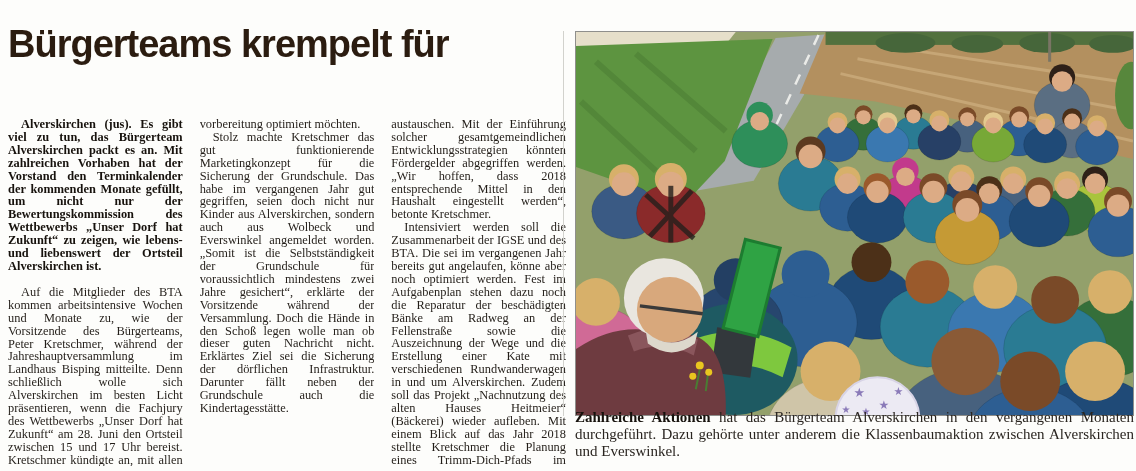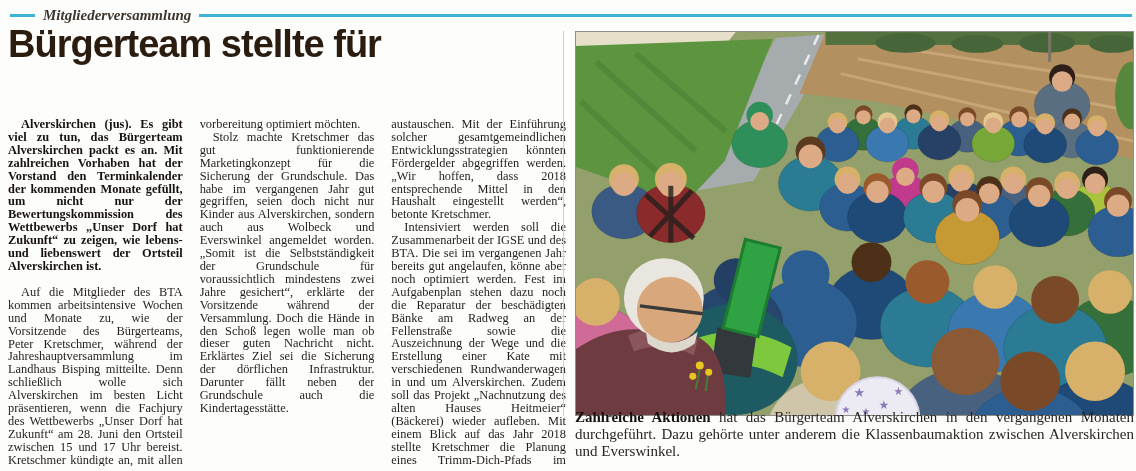--- a/index.html
+++ b/index.html
@@ -36,28 +36,23 @@
   
   .caption{position:absolute;left:575px;top:409px;width:559px;
            font-size:15px;line-height:17px;color:#2a2520;text-align:justify;}
   .caption .cap-lead{font-weight:bold;color:#17120d;}
 </style>
 </head>
 <body>
 
 <div class="page">
 
-  <div class="kicker-row">
-    <div class="kicker-dash"></div>
-    <div class="kicker-label">Mitgliederversammlung</div>
-    <div class="kicker-rule"></div>
-  </div>
 
   <div class="headline">
-    <div>Bürgerteam stellte für</div>
+    <div>Bürgerteams krempelt für</div>
   </div>
 
   <div class="columns">
     <div class="col">
       <p class="lead">Alverskirchen (jus). Es gibt viel zu tun, das Bürgerteam Alverskirchen packt es an. Mit zahlreichen Vorhaben hat der Vorstand den Terminkalender der kommenden Monate gefüllt, um nicht nur der Bewertungskommission des Wettbewerbs „Unser Dorf hat Zukunft“ zu zeigen, wie lebens- und liebenswert der Ortsteil Alverskirchen ist.</p>
       <p class="gap-big">Auf die Mitglieder des BTA kommen arbeitsintensive Wochen und Monate zu, wie der Vorsitzende des Bürgerteams, Peter Kretschmer, während der Jahreshauptversammlung im Landhaus Bisping mitteilte. Denn schließlich wolle sich Alverskirchen im besten Licht präsentieren, wenn die Fachjury des Wettbewerbs „Unser Dorf hat Zukunft“ am 28. Juni den Ortsteil zwischen 15 und 17 Uhr bereist. Kretschmer kündigte an, mit allen Vereinen und Bürgern das Gespräch zu suchen, die sich in die Wettbewerbs-</p>
     </div>
     <div class="col">
       <p class="cont">vorbereitung optimiert möchten.</p>
       <p>Stolz machte Kretschmer das gut funktionierende Marketingkonzept für die Sicherung der Grundschule. Das habe im vergangenen Jahr gut gegriffen, seien doch nicht nur Kinder aus Alverskirchen, sondern auch aus Wolbeck und Everswinkel angemeldet worden. „Somit ist die Selbstständigkeit der Grundschule für voraussichtlich mindestens zwei Jahre gesichert“, erklärte der Vorsitzende während der Versammlung. Doch die Hände in den Schoß legen wolle man ob dieser guten Nachricht nicht. Erklärtes Ziel sei die Sicherung der dörflichen Infrastruktur. Darunter fällt neben der Grundschule auch die Kindertagesstätte.</p>

